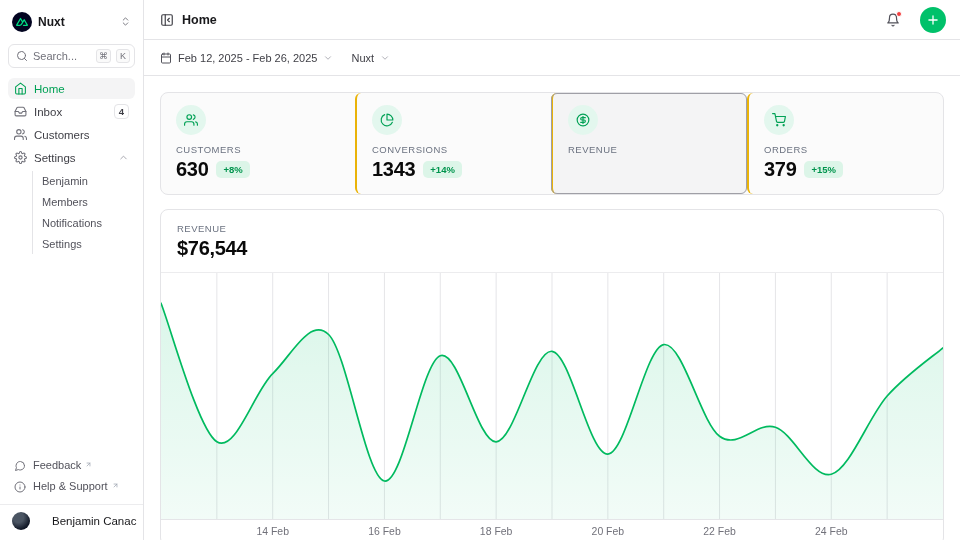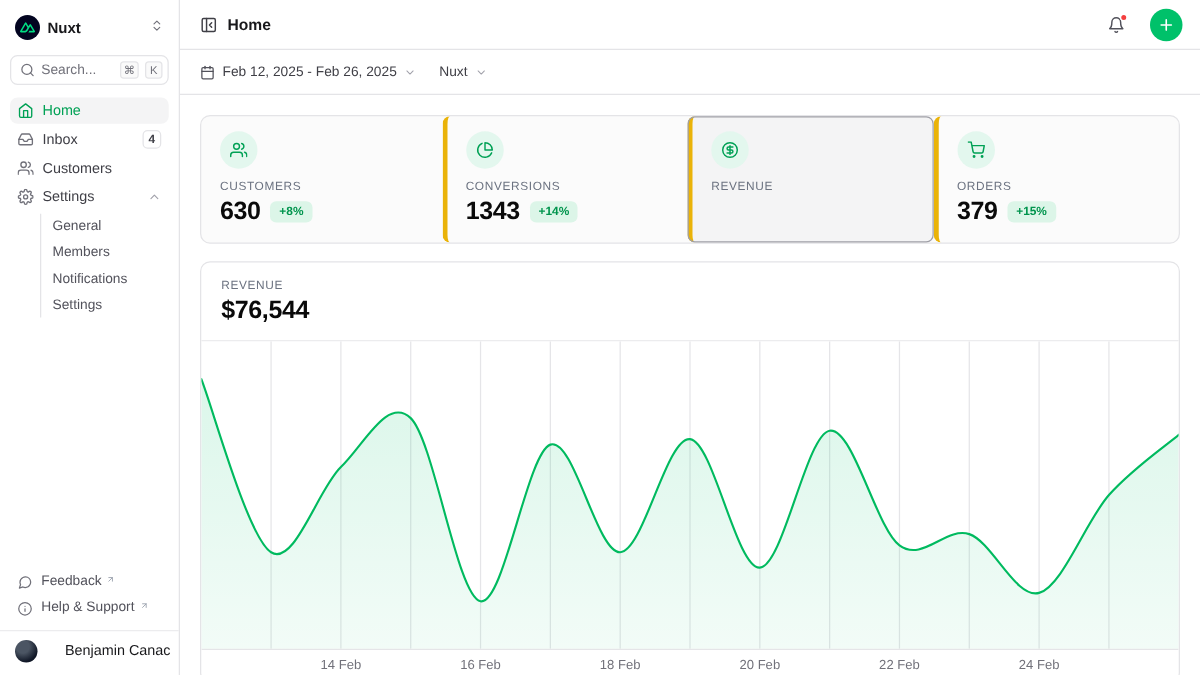--- a/index.html
+++ b/index.html
@@ -59,21 +59,21 @@
   .tool-btn { display:flex; align-items:center; gap:6px; font-size:11px; font-weight:500;
     color:#3f3f46; cursor:pointer; background:none; border:none; font-family:inherit; }
   .tool-btn .cicon { display:flex; color:#52525b; }
   .chev { color:#a1a1aa; display:flex; }
 
   .content { flex:1; padding:16px; overflow:hidden; }
 
   
   .stats { display:flex; border:1px solid #e4e4e7; border-radius:8px; background:#fbfbfb; height:103px; }
   .stat { flex:1; padding:12px 15px; cursor:pointer; border-radius:6px; }
-  .stat + .stat { border-left:4px solid #eab308; }
+  .stat + .stat { border-left:2px solid #eab308; }
   .stat.selected { background:#f4f4f5; outline:1.5px solid #9f9fa6; outline-offset:-1.5px; }
   .icon-circle { width:30px; height:30px; border-radius:50%; background:#e3f7ee; color:#00A155;
     display:flex; align-items:center; justify-content:center; }
   .stat-label { font-size:9.5px; letter-spacing:.5px; color:#6b7280; margin-top:9px; font-weight:500; }
   .stat-value-row { display:flex; align-items:center; gap:8px; margin-top:3px; }
   .stat-value { font-size:20px; font-weight:700; color:#0a0a0a; letter-spacing:-.3px; }
   .delta-badge { font-size:9.5px; font-weight:600; color:#00944D; background:#dcf5e8;
     padding:3px 7px; border-radius:5px; }
 
   
@@ -158,21 +158,21 @@
         </span>
         <span class="nlabel">Settings</span>
         <span class="chev">
           <svg width="11" height="11" viewBox="0 0 24 24" fill="none" stroke="currentColor" stroke-width="2" stroke-linecap="round" stroke-linejoin="round">
               <polyline points="18 15 12 9 6 15"></polyline>
             </svg>
         </span>
       </a>
       <div class="subnav">
         <a class="nav-item">
-            <span class="nlabel">General</span>
+            <span class="nlabel">Benjamin</span>
           </a>
         <a class="nav-item">
             <span class="nlabel">Members</span>
           </a>
         <a class="nav-item">
             <span class="nlabel">Notifications</span>
           </a>
         <a class="nav-item">
             <span class="nlabel">Settings</span>
           </a>

